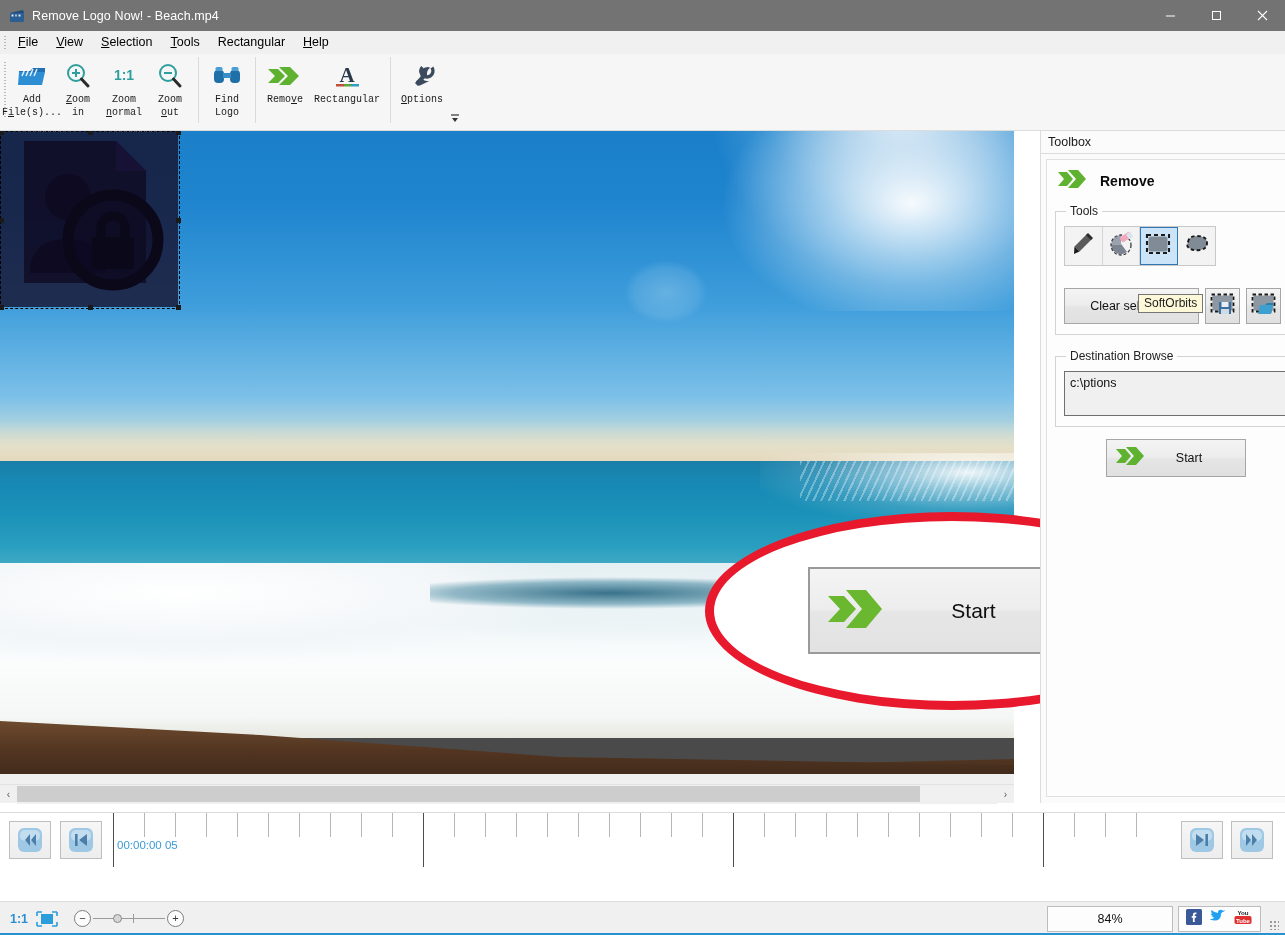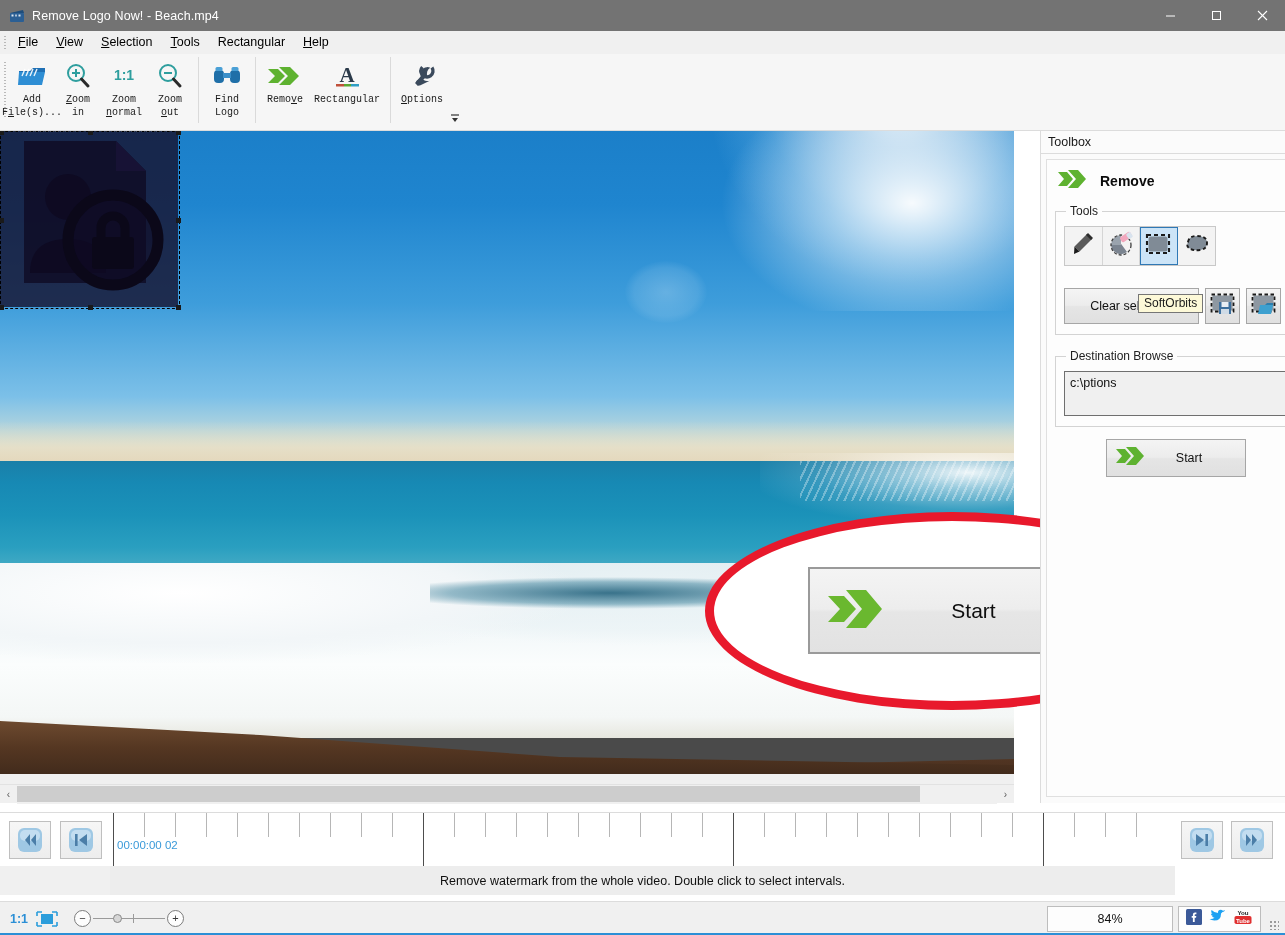--- a/index.html
+++ b/index.html
@@ -737,21 +737,21 @@
         <span class="tl-tick" style="left:775px"></span>
           <span class="tl-tick" style="left:806px"></span>
         <span class="tl-tick" style="left:837px"></span>
           <span class="tl-tick" style="left:868px"></span>
         <span class="tl-tick" style="left:899px"></span>
         <span class="tl-tick major" style="left:930px"></span>
         <span class="tl-tick" style="left:961px"></span>
           <span class="tl-tick" style="left:992px"></span>
         <span class="tl-tick" style="left:1023px"></span>
       </div>
-      <span class="tl-time">00:00:00 02</span>
+      <span class="tl-time">00:00:00 05</span>
     </div>
 
     <div class="tl-right">
       <div class="tl-btn" style="margin-left:0">
         <svg width="26" height="26" viewBox="0 0 26 26">
           <rect x="1" y="1" width="24" height="24" rx="6" fill="#9fc8e4"></rect>
           <rect x="3" y="3" width="20" height="11" rx="5" fill="#c3ddf0"></rect>
           <path d="M7 7 L15 13 L7 19 Z" fill="#4b7ea8"></path>
           <rect x="16.4" y="7" width="2.6" height="12" fill="#4b7ea8"></rect>
         </svg>
@@ -760,26 +760,20 @@
         <svg width="26" height="26" viewBox="0 0 26 26">
           <rect x="1" y="1" width="24" height="24" rx="6" fill="#9fc8e4"></rect>
           <rect x="3" y="3" width="20" height="11" rx="5" fill="#c3ddf0"></rect>
           <path d="M7 7 L12 13 L7 19 Z" fill="#4b7ea8"></path>
           <path d="M13 7 L18 13 L13 19 Z" fill="#4b7ea8"></path>
         </svg>
       </div>
     </div>
   </div>
 
-  <div class="hintbar">
-    <span class="leftpad"></span>
-    <span class="fill"></span>
-    <span class="rightpad"></span>
-    <span class="txt">Remove watermark from the whole video. Double click to select intervals.</span>
-  </div>
 
   <div class="statusbar">
     <span class="sb-11">1:1</span>
     <span class="sb-fit">
       <svg width="22" height="16" viewBox="0 0 22 16">
         <rect x="5" y="3" width="12" height="10" fill="#2b9ddb"></rect>
         <path d="M1 1 h5 M1 1 v4" stroke="#2b9ddb" stroke-width="1.6" fill="none"></path>
         <path d="M21 1 h-5 M21 1 v4" stroke="#2b9ddb" stroke-width="1.6" fill="none"></path>
         <path d="M1 15 h5 M1 15 v-4" stroke="#2b9ddb" stroke-width="1.6" fill="none"></path>
         <path d="M21 15 h-5 M21 15 v-4" stroke="#2b9ddb" stroke-width="1.6" fill="none"></path>

